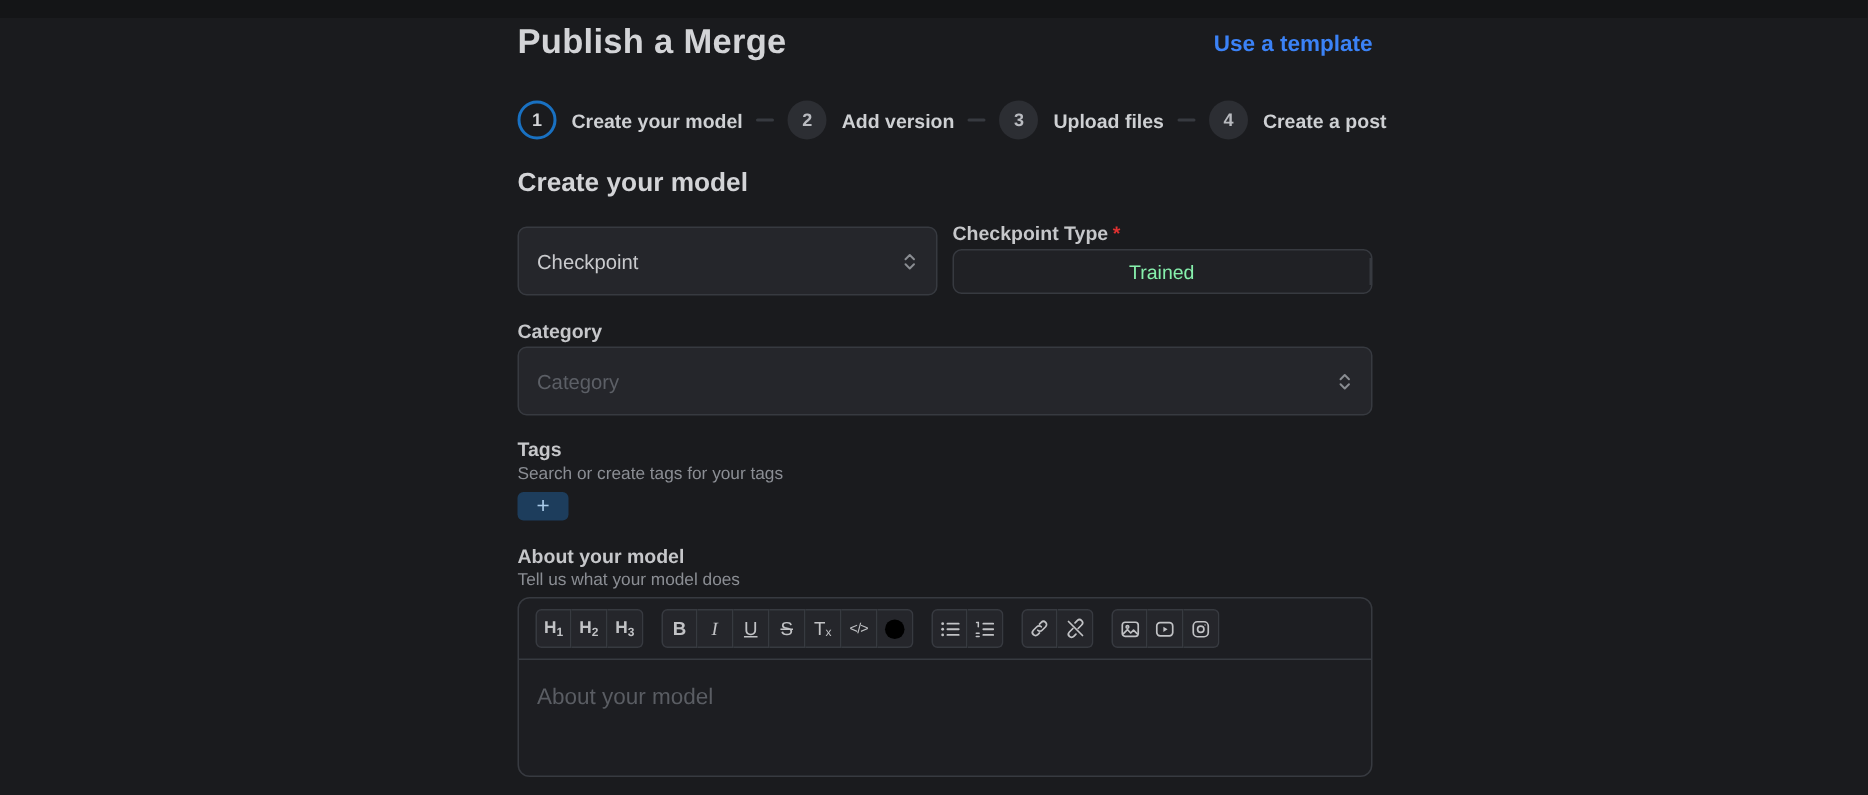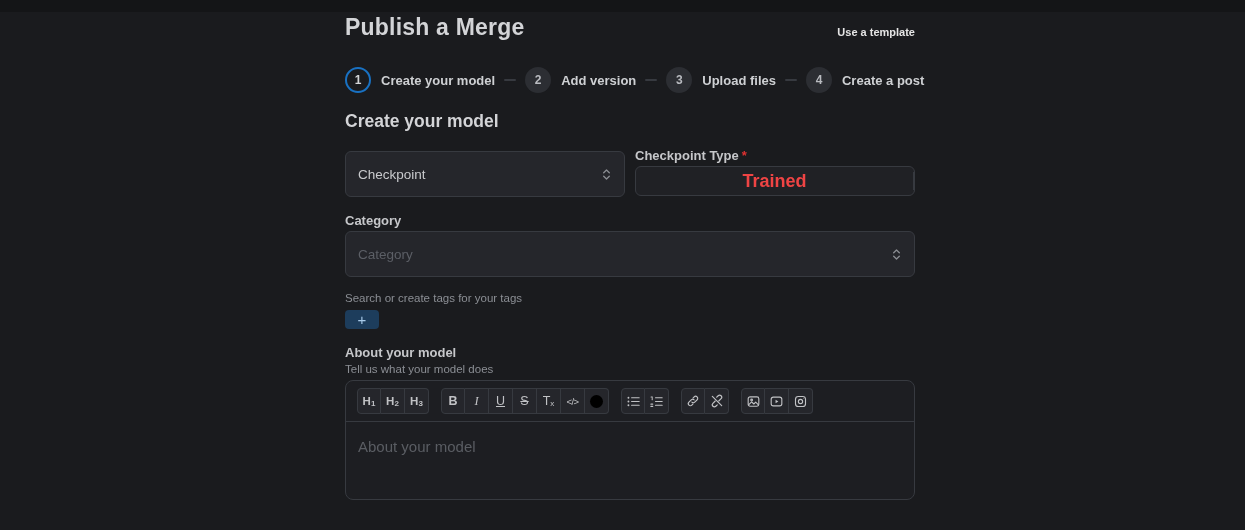--- a/index.html
+++ b/index.html
@@ -9,21 +9,21 @@
     background:#1a1b1e;
     font-family:"Liberation Sans","DejaVu Sans",sans-serif;
     color:#c1c2c5;
   }
   .top-strip { position:absolute; top:0; left:0; width:100%; height:12px; background:#141517; }
   .container { position:absolute; left:345px; top:0; width:570px; }
 
   
   .header { display:flex; justify-content:space-between; align-items:flex-end; margin-top:13px; }
   .page-title { font-size:23px; font-weight:700; color:#d3d4d7; line-height:28px; letter-spacing:0.2px; }
-  .template-link { font-size:11px; font-weight:700; color:#e5e5e5; cursor:pointer; margin-bottom:3px; }
+  .template-link { font-size:15px; font-weight:700; color:#3b82f6; cursor:pointer; margin-bottom:3px; }
 
   
   .stepper { display:flex; align-items:center; gap:9px; margin-top:26px; }
   .step { display:flex; align-items:center; gap:10px; cursor:pointer; flex:0 0 auto; }
   .step-circle {
     width:26px; height:26px; border-radius:50%;
     display:flex; align-items:center; justify-content:center;
     font-size:12px; font-weight:700; background:#2c2e33; color:#b9bbc0;
   }
   .step-circle.active { background:transparent; border:2px solid #1971c2; color:#d3d4d7; }
@@ -58,21 +58,21 @@
   .selector-icon { color:#8a8d92; display:flex; }
 
   .row2 { display:grid; grid-template-columns:1fr 1fr; gap:10px; margin-top:16px; }
 
   .segmented {
     margin-top:3px; height:30px; display:flex; align-items:stretch;
     background:#202125; border:1px solid #373a40; border-radius:6px; overflow:hidden;
   }
   .seg-opt {
     flex:1; display:flex; align-items:center; justify-content:center;
-    font-size:18px; font-weight:700; color:#ef4444; cursor:pointer;
+    font-size:13px; font-weight:400; color:#86efac; cursor:pointer;
   }
   .seg-div { width:1px; background:#373a40; margin:5px 0; }
 
   .add-tag-btn {
     margin-top:6px; width:34px; height:19px; border-radius:4px;
     background:#1d3d5c; color:#a9cbea; border:none; cursor:pointer;
     font-size:15px; line-height:1; display:flex; align-items:center; justify-content:center;
     font-family:inherit;
   }
 
@@ -161,20 +161,21 @@
       <span class="sel-placeholder">Category</span>
       <span class="selector-icon">
         <svg width="15" height="15" viewBox="0 0 16 16">
             <path d="M5 6.2 8 3.2l3 3M5 9.8l3 3 3-3" fill="none" stroke="currentColor" stroke-width="1.4" stroke-linecap="round" stroke-linejoin="round"></path>
           </svg>
       </span>
     </div>
   </div>
 
   <div class="field" style="margin-top:15px;">
+    <div class="field-label">Tags</div>
     <div class="field-desc">Search or create tags for your tags</div>
     <button class="add-tag-btn">+</button>
   </div>
 
   <div class="field">
     <div class="field-label">About your model</div>
     <div class="field-desc">Tell us what your model does</div>
 
     <div class="editor">
       <div class="toolbar">

